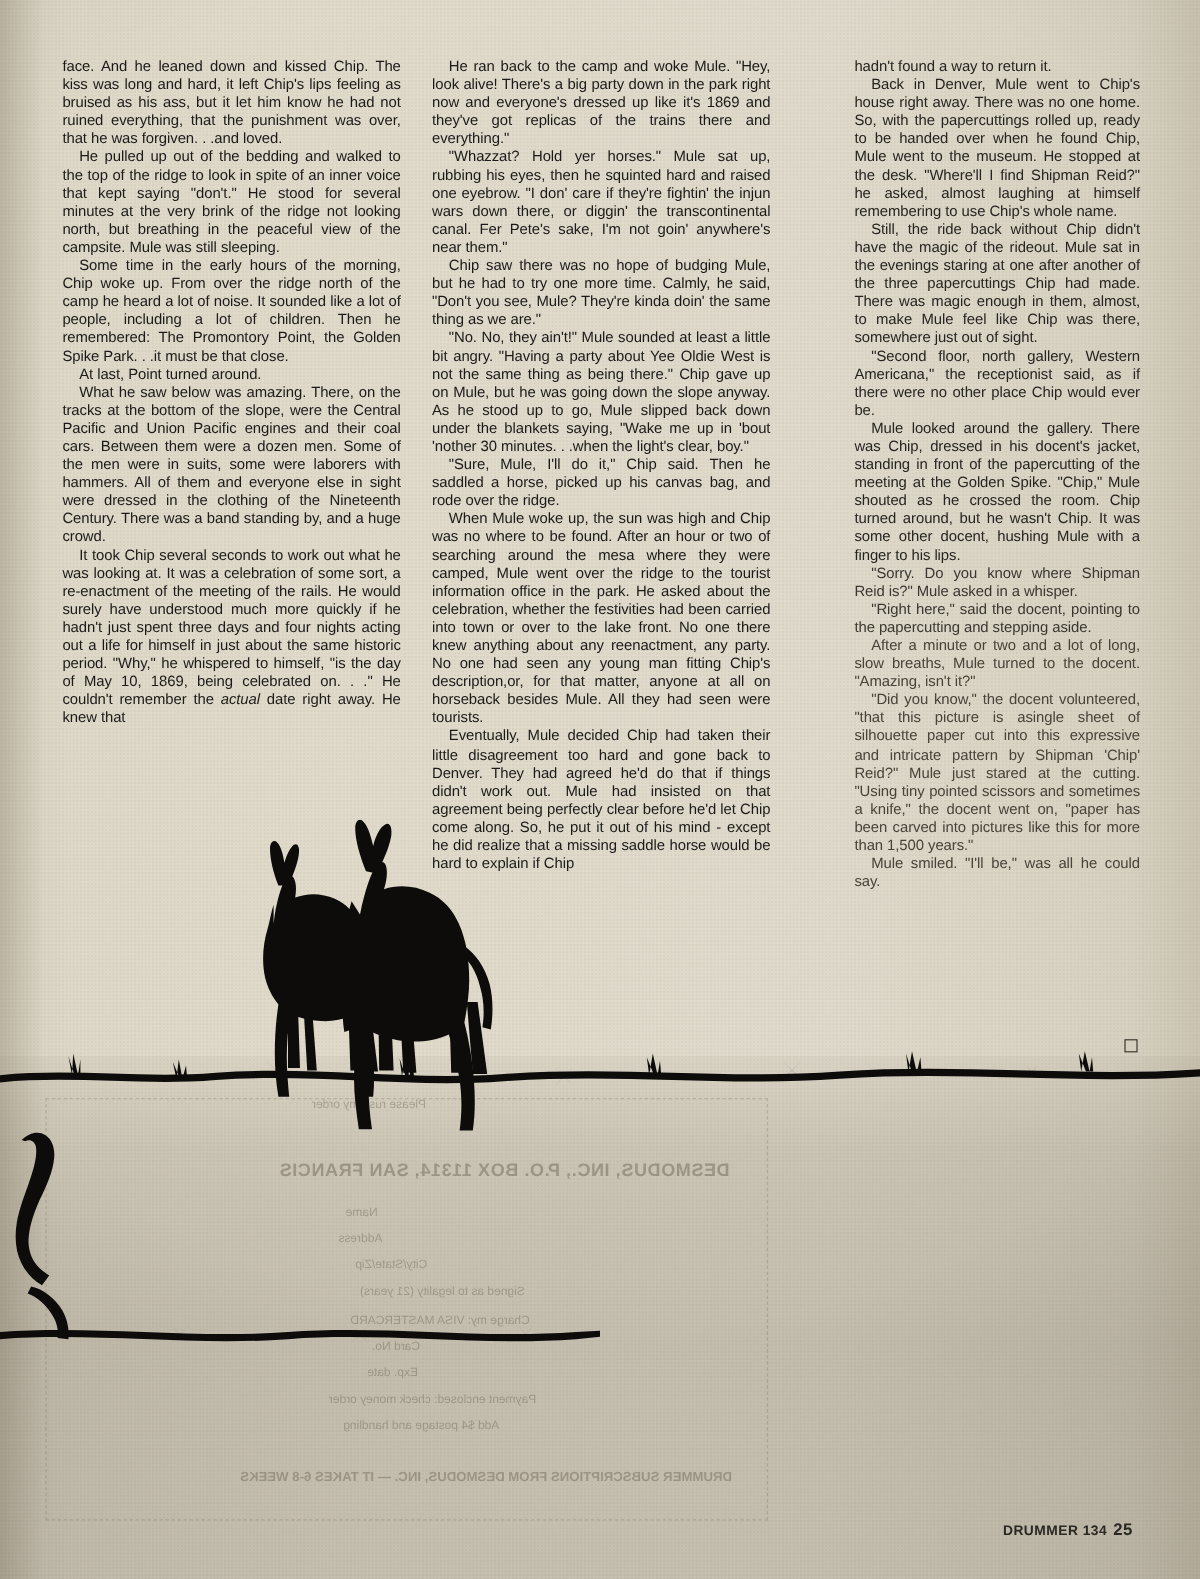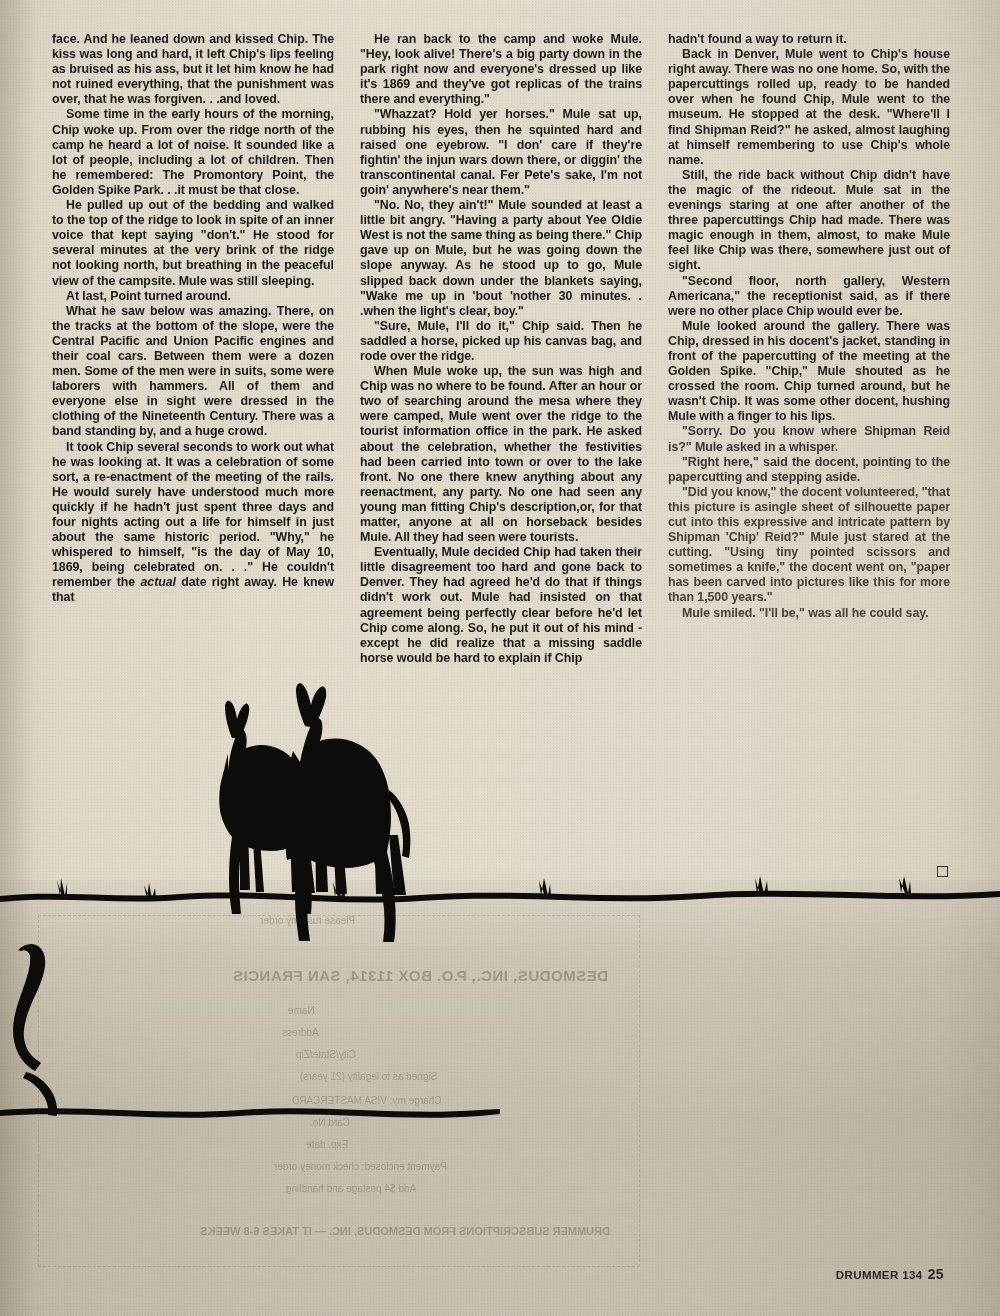--- a/index.html
+++ b/index.html
@@ -27,38 +27,37 @@
     background:radial-gradient(ellipse 120% 80% at 50% 40%, rgba(0,0,0,0) 55%, rgba(60,52,40,0.16) 100%);
   }
   
   #bindedge {
     position:absolute; left:0; top:0; width:34px; height:1316px;
     background:linear-gradient(90deg,#b9b2a0 0%, #c6bfad 40%, #d8d2c2 100%);
     opacity:.9;
   }
   
   #cols {
-    position:absolute; left:52px; top:32px; width:898px; height:860px;
+    position:absolute; left:52px; top:48px; width:898px; height:860px;
     display:flex; gap:26px;
     z-index:6;
-    font-weight:bold;
   }
   .col { width:282px; }
   .col p {
     margin:0;
     font-size:12.4px;
     line-height:15.1px;
     text-align:justify;
     text-indent:14px;
     letter-spacing:-0.06px;
   }
   .col p.noindent { text-indent:0; }
   .col p + p { margin-top:0px; }
   
-  #col3 p { color:#262420; }
+  #col3 p { color:#262420;margin-left:44px; }
   #col3 p.faded { color:#3a3730; }
   #col3 p.faded2 { color:#474338; }
   .ital { font-style:italic; }
 
   
   #art { position:absolute; left:0; top:620px; width:1000px; height:560px; z-index:5; pointer-events:none;}
   
   #bleed {
     position:absolute; left:60px; top:905px; width:560px; height:360px;
     z-index:4; pointer-events:none;
@@ -199,42 +198,44 @@
     <path d="M150,492 l-7,-7 14,14 z M150,492 l7,-7 -14,14 z"></path>
     <path d="M300,492 l-7,-7 14,14 z M300,492 l7,-7 -14,14 z"></path>
     <path d="M438,492 l-6,-7 12,14 z M438,492 l6,-7 -12,14 z"></path>
   </g>
 </svg>
 </div>
 
 <div id="cols">
   <div class="col" id="c1">
       <p class="noindent">face. And he leaned down and kissed Chip. The kiss was long and hard, it left Chip's lips feeling as bruised as his ass, but it let him know he had not ruined everything, that the punishment was over, that he was forgiven. . .and loved.</p>
+      <p>He pulled up out of the bedding and walked to the top of the ridge to look in spite of an inner voice that kept saying "don't." He stood for several minutes at the very brink of the ridge not looking north, but breathing in the peaceful view of the campsite. Mule was still sleeping.</p>
       <p>Some time in the early hours of the morning, Chip woke up. From over the ridge north of the camp he heard a lot of noise. It sounded like a lot of people, including a lot of children. Then he remembered: The Promontory Point, the Golden Spike Park. . .it must be that close.</p>
-      <p>He pulled up out of the bedding and walked to the top of the ridge to look in spite of an inner voice that kept saying "don't." He stood for several minutes at the very brink of the ridge not looking north, but breathing in the peaceful view of the campsite. Mule was still sleeping.</p>
       <p>At last, Point turned around.</p>
       <p>What he saw below was amazing. There, on the tracks at the bottom of the slope, were the Central Pacific and Union Pacific engines and their coal cars. Between them were a dozen men. Some of the men were in suits, some were laborers with hammers. All of them and everyone else in sight were dressed in the clothing of the Nineteenth Century. There was a band standing by, and a huge crowd.</p>
       <p>It took Chip several seconds to work out what he was looking at. It was a celebration of some sort, a re-enactment of the meeting of the rails. He would surely have understood much more quickly if he hadn't just spent three days and four nights acting out a life for himself in just about the same historic period. "Why," he whispered to himself, "is the day of May 10, 1869, being celebrated on. . ." He couldn't remember the <span class="ital">actual</span> date right away. He knew that</p>
     </div>
   <div class="col" id="c2">
       <p>He ran back to the camp and woke Mule. "Hey, look alive! There's a big party down in the park right now and everyone's dressed up like it's 1869 and they've got replicas of the trains there and everything."</p>
       <p>"Whazzat? Hold yer horses." Mule sat up, rubbing his eyes, then he squinted hard and raised one eyebrow. "I don' care if they're fightin' the injun wars down there, or diggin' the transcontinental canal. Fer Pete's sake, I'm not goin' anywhere's near them."</p>
+      <p>Chip saw there was no hope of budging Mule, but he had to try one more time. Calmly, he said, "Don't you see, Mule? They're kinda doin' the same thing as we are."</p>
       <p>"No. No, they ain't!" Mule sounded at least a little bit angry. "Having a party about Yee Oldie West is not the same thing as being there." Chip gave up on Mule, but he was going down the slope anyway. As he stood up to go, Mule slipped back down under the blankets saying, "Wake me up in 'bout 'nother 30 minutes. . .when the light's clear, boy."</p>
       <p>"Sure, Mule, I'll do it," Chip said. Then he saddled a horse, picked up his canvas bag, and rode over the ridge.</p>
       <p>When Mule woke up, the sun was high and Chip was no where to be found. After an hour or two of searching around the mesa where they were camped, Mule went over the ridge to the tourist information office in the park. He asked about the celebration, whether the festivities had been carried into town or over to the lake front. No one there knew anything about any reenactment, any party. No one had seen any young man fitting Chip's description,or, for that matter, anyone at all on horseback besides Mule. All they had seen were tourists.</p>
       <p>Eventually, Mule decided Chip had taken their little disagreement too hard and gone back to Denver. They had agreed he'd do that if things didn't work out. Mule had insisted on that agreement being perfectly clear before he'd let Chip come along. So, he put it out of his mind - except he did realize that a missing saddle horse would be hard to explain if Chip</p>
     </div>
   <div class="col" id="col3">
       <p class="noindent">hadn't found a way to return it.</p>
       <p>Back in Denver, Mule went to Chip's house right away. There was no one home. So, with the papercuttings rolled up, ready to be handed over when he found Chip, Mule went to the museum. He stopped at the desk. "Where'll I find Shipman Reid?" he asked, almost laughing at himself remembering to use Chip's whole name.</p>
       <p>Still, the ride back without Chip didn't have the magic of the rideout. Mule sat in the evenings staring at one after another of the three papercuttings Chip had made. There was magic enough in them, almost, to make Mule feel like Chip was there, somewhere just out of sight.</p>
       <p>"Second floor, north gallery, Western Americana," the receptionist said, as if there were no other place Chip would ever be.</p>
       <p>Mule looked around the gallery. There was Chip, dressed in his docent's jacket, standing in front of the papercutting of the meeting at the Golden Spike. "Chip," Mule shouted as he crossed the room. Chip turned around, but he wasn't Chip. It was some other docent, hushing Mule with a finger to his lips.</p>
       <p class="faded">"Sorry. Do you know where Shipman Reid is?" Mule asked in a whisper.</p>
       <p class="faded">"Right here," said the docent, pointing to the papercutting and stepping aside.</p>
+      <p class="faded2">After a minute or two and a lot of long, slow breaths, Mule turned to the docent. "Amazing, isn't it?"</p>
       <p class="faded2">"Did you know," the docent volunteered, "that this picture is asingle sheet of silhouette paper cut into this expressive and intricate pattern by Shipman 'Chip' Reid?" Mule just stared at the cutting. "Using tiny pointed scissors and sometimes a knife," the docent went on, "paper has been carved into pictures like this for more than 1,500 years."</p>
       <p class="faded2">Mule smiled. "I'll be," was all he could say.</p>
     </div>
 </div>
 
 <div id="endmark"></div>
 
 <div id="footer">
   <span>DRUMMER 134</span><span class="pg">25</span>
 </div>

